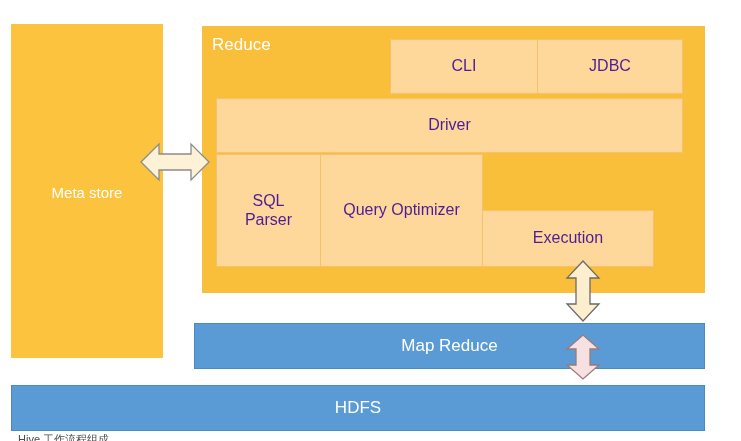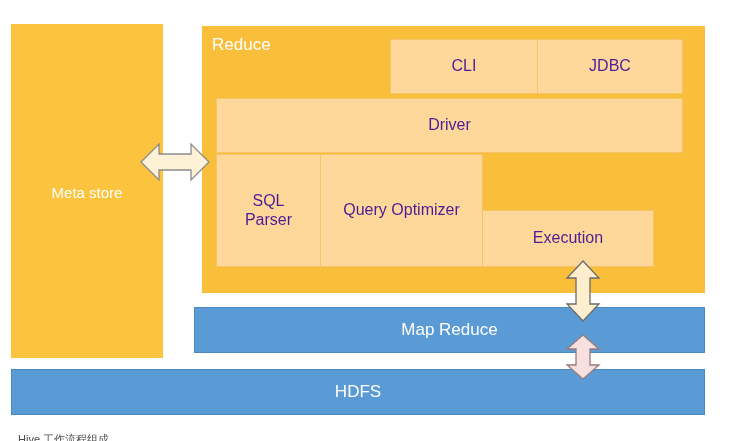--- a/index.html
+++ b/index.html
@@ -72,20 +72,21 @@
   #query-optimizer-box { left: 320px; top: 154px; width: 163px; height: 113px; }
   #physical-plan-box { left: 482px; top: 154px; width: 201px; height: 57px; }
   #execution-box { left: 482px; top: 210px; width: 172px; height: 57px; }
 
   
   .bluebar {
     background: #5b9bd5;
     border: 1px solid #4a8ac4;
     color: #ffffff;
     font-size: 17px;
+    margin-top: 16px;
   }
   #map-reduce-bar { left: 194px; top: 307px; width: 511px; height: 46px; }
   #hdfs-bar { left: 11px; top: 369px; width: 694px; height: 46px; }
 
   
   .arrow {
     position: absolute;
     overflow: visible;
   }
   #meta-client-arrow { left: 141px; top: 140px; width: 68px; height: 44px; }

